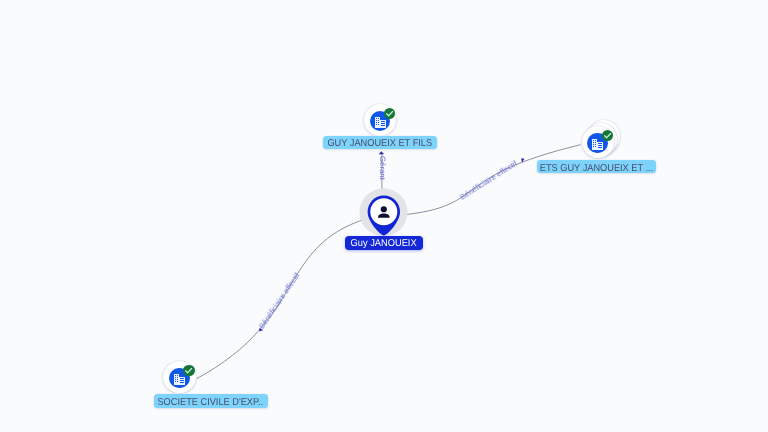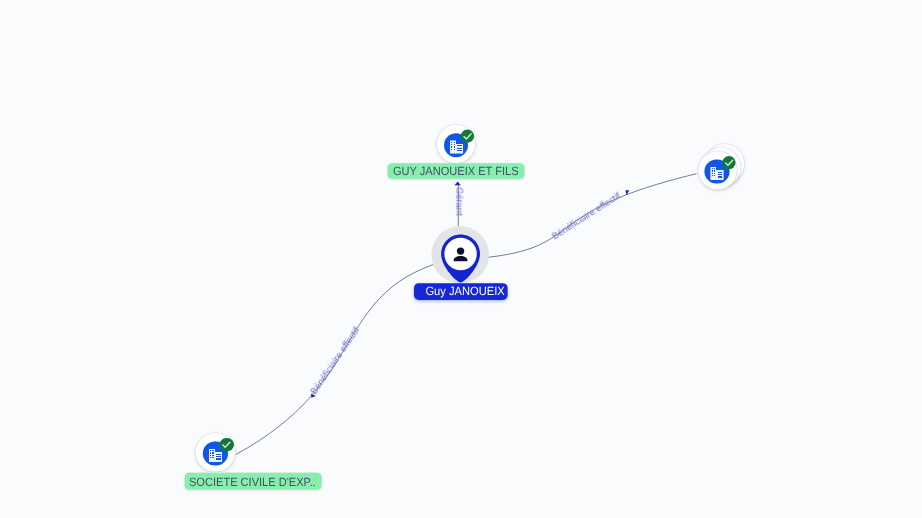--- a/index.html
+++ b/index.html
@@ -12,30 +12,30 @@
 
   
   .co-halo{position:absolute;border-radius:50%;background:#ffffff;
            box-shadow:0 1px 3px rgba(60,64,110,.18), 0 0 0 .6px rgba(225,228,240,.9);}
   .co-disc{position:absolute;border-radius:50%;background:#1057e8;}
   .co-ic{position:absolute;}
   .badge{position:absolute;border-radius:50%;background:#16763a;
          display:flex;align-items:center;justify-content:center;}
 
   
-  .chip{position:absolute;z-index:4;background:#86efac;border-radius:3.5px;
+  .chip{position:absolute;z-index:4;background:#7dd3fc;border-radius:3.5px;
         color:#474d69;white-space:nowrap;
         box-shadow:0 1px 2.2px rgba(70,74,120,.13), 0 0 0 .5px rgba(236,238,246,.85);
         display:flex;align-items:center;justify-content:center;
         letter-spacing:0;overflow:hidden;}
   .chip > span{display:inline-block;transform:scaleX(0.922) translateZ(0);transform-origin:center;}
   .chip.sel > span{transform:scaleX(0.93) translateZ(0);}
   .chip.sel{justify-content:flex-start;padding-left:2.2px;box-sizing:border-box;}
   .chip.sel{background:#1528d6;color:#ffffff;border-radius:4px;
-        box-shadow:0 1px 3px rgba(18,38,216,.35);font-weight:400;justify-content:flex-end;}
+        box-shadow:0 1px 3px rgba(18,38,216,.35);font-weight:400;}
 
   .elabel{position:absolute;z-index:2;color:#6a6fcf;white-space:nowrap;
           transform-origin:0 0;font-size:7.8px;letter-spacing:0;line-height:1;}
 </style>
 </head>
 <body>
 
 <div id="graph">
 
   <svg class="layer edges" viewBox="0 0 768 432">
@@ -106,20 +106,23 @@
           <rect x="6" y="6" width="4" height="1"></rect>
         <rect x="6" y="8" width="4" height="1"></rect>
       </g>
     </svg>
     <div class="badge" style="left:20.2px;top:3.8px;width:11.1px;height:11.1px;">
       <svg width="11.1" height="11.1" viewBox="0 0 24 24">
         <path d="M5.7 12.4 L10 16.8 L18.6 7.6" fill="none" stroke="#c9eed6" stroke-width="2.5" stroke-linecap="round" stroke-linejoin="round"></path>
       </svg>
     </div>
   </div>
+  <div class="chip" style="left:536.5px;top:159.9px;width:119.2px;height:13.4px;font-size:10px;padding-top:3.7px;box-sizing:border-box;">
+    <span>ETS GUY JANOUEIX ET ...</span>
+  </div>
 
   <div class="node" style="left:163.3px;top:361.1px;width:32.3px;height:32.3px;">
     <div class="co-halo" style="left:0;top:0;width:32.3px;height:32.3px;"></div>
     <div class="co-disc" style="left:5.75px;top:6.6px;width:20.5px;height:20.5px;"></div>
     <svg class="co-ic" style="left:10.8px;top:12.9px;width:11px;height:11px;" viewBox="0 0 11 11" fill="#eef4fe" shape-rendering="crispEdges">
       <rect x="0" y="0" width="5" height="11"></rect>
         <rect x="4" y="3" width="7" height="8"></rect>
       <g fill="#1057e8">
         <rect x="1" y="1" width="1" height="1"></rect>
           <rect x="3" y="1" width="1" height="1"></rect>

